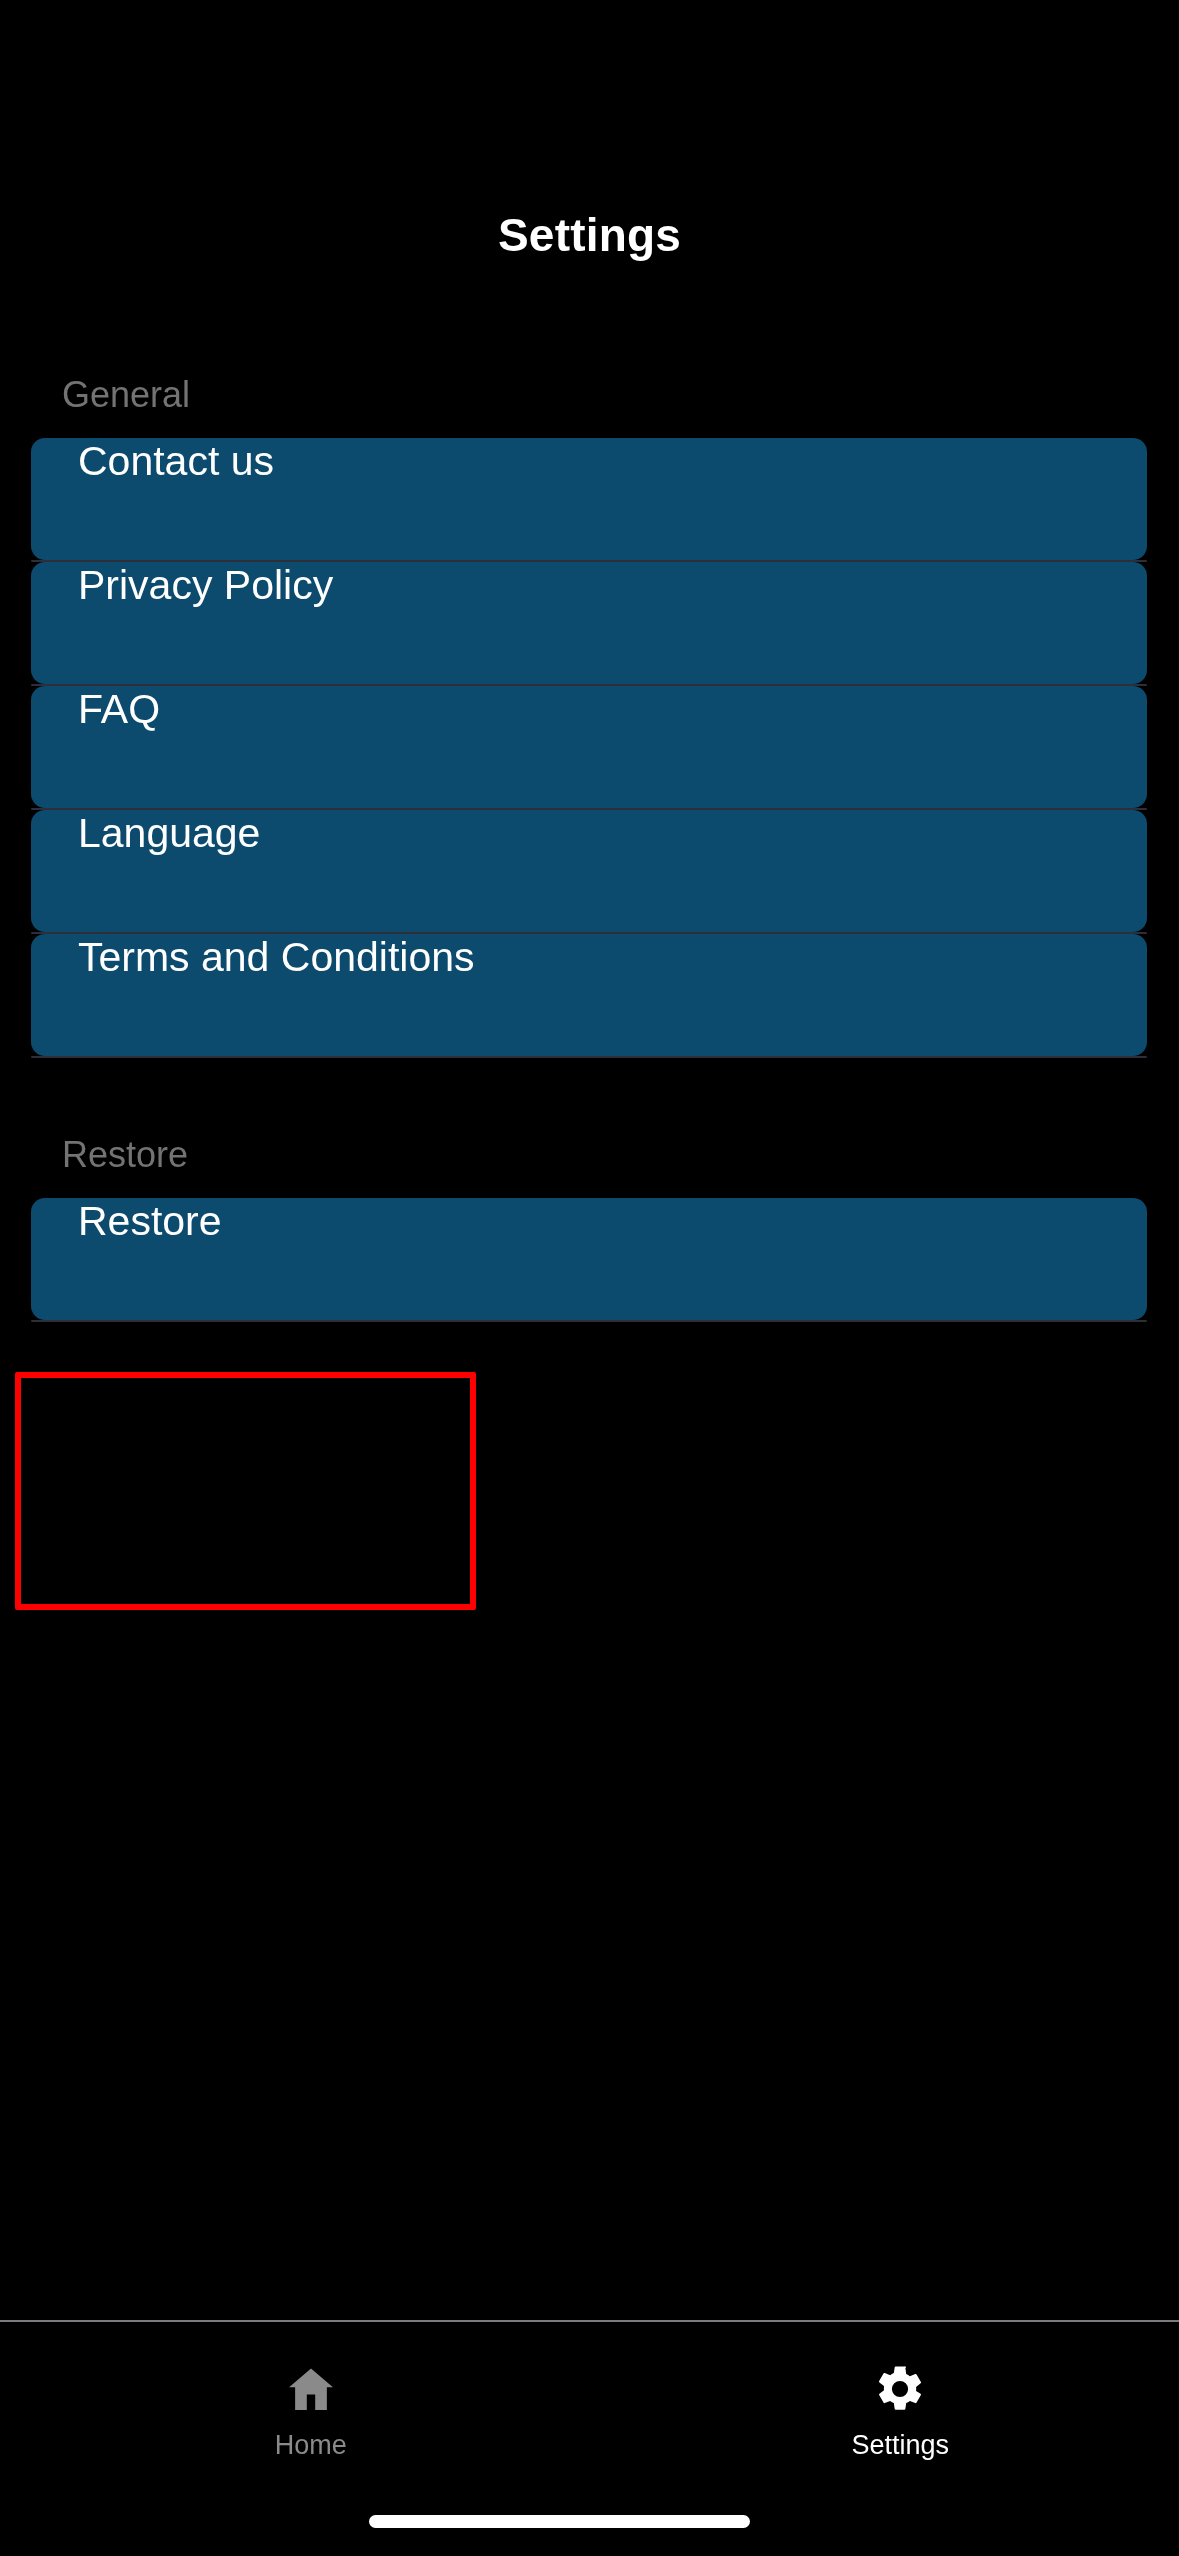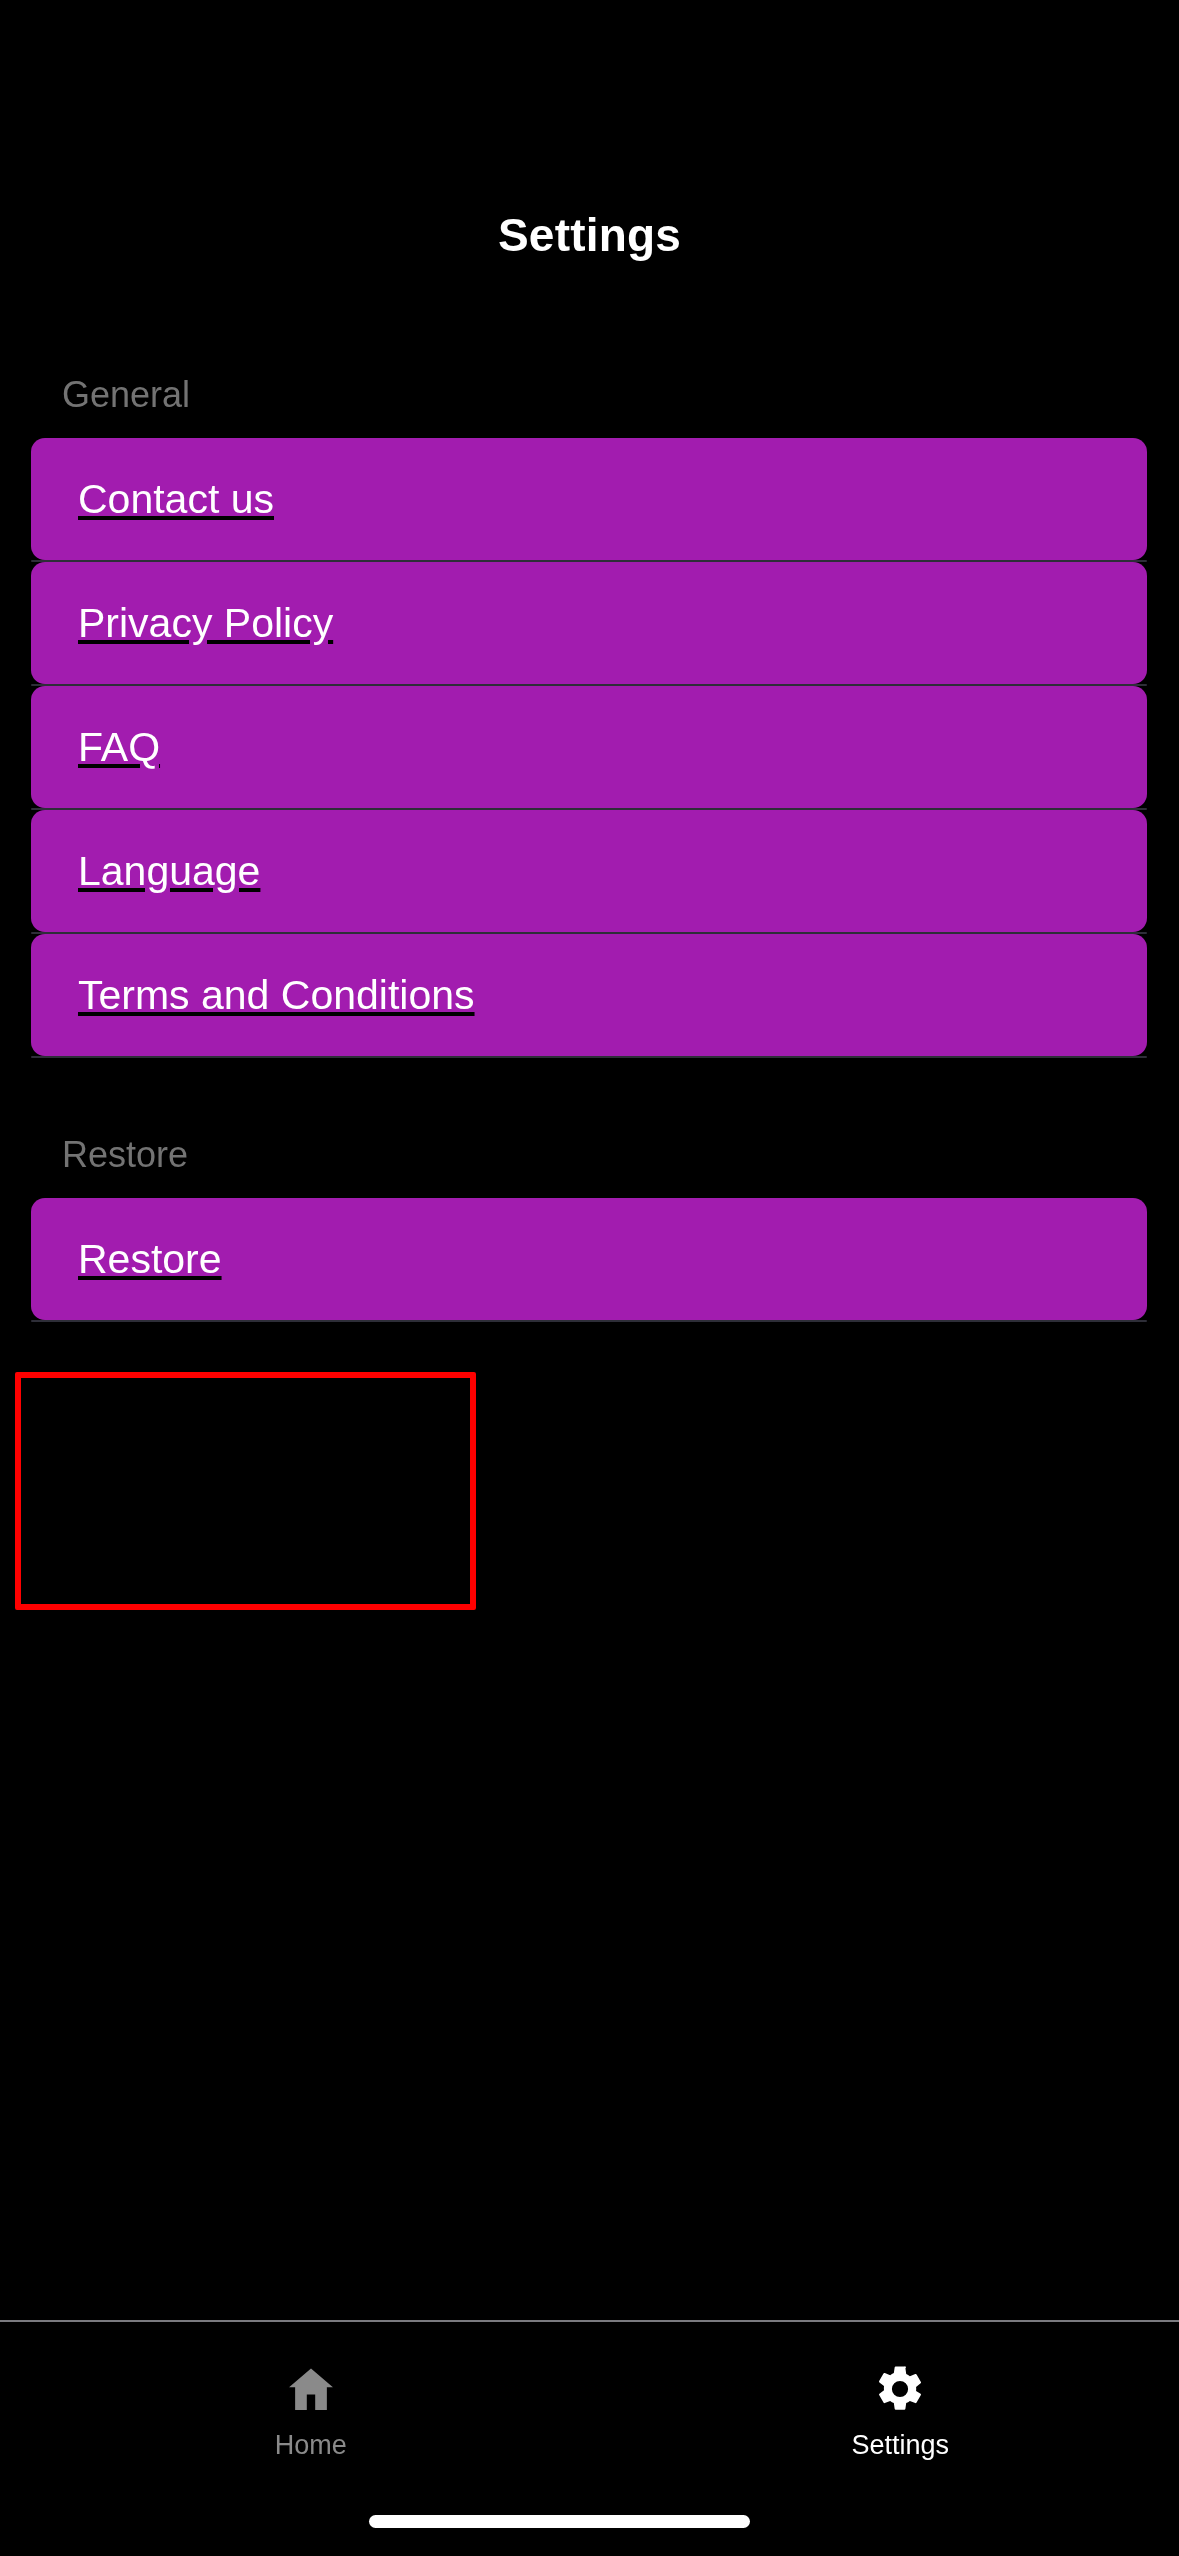--- a/index.html
+++ b/index.html
@@ -40,26 +40,24 @@
     height:86px;
     line-height:86px;
   }
   .rows {
     margin-left:31px;
     width:1116px;
   }
   .row {
     position:relative;
     height:122px;
-    background:#a21caf;
+    background:#0c4a6e;
     border-radius:14px;
     display:flex;
-    align-items:center;
     margin-bottom:2px;
-    text-decoration:underline;
   }
   .row::after {
     content:"";
     position:absolute;
     left:0; right:0; bottom:-2px;
     height:2px;
     background:#2e2e38;
     border-radius:2px;
   }
   .row-label {

